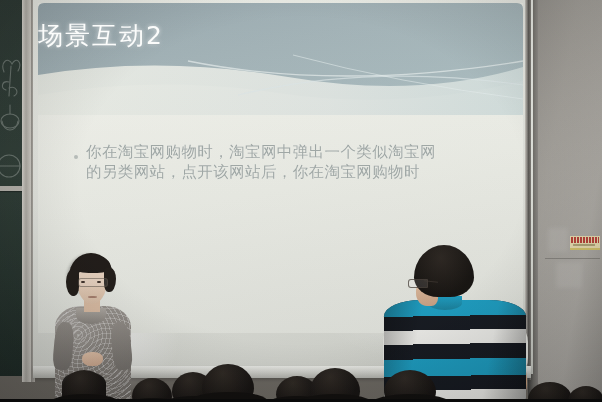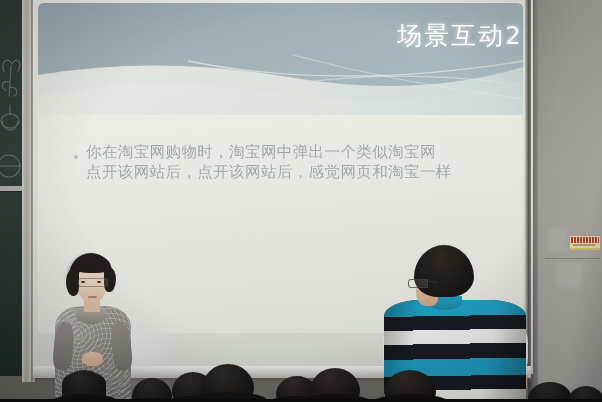--- a/index.html
+++ b/index.html
@@ -149,21 +149,21 @@
   .slide-header {
     position: absolute;
     left: 0; top: 0;
     width: 485px; height: 112px;
     overflow: hidden;
   }
   .slide-title {
     position: absolute;
     left: 0; top: 16px;
     width: 485px;
-    text-align: right;
+    text-align: left;
     font-family: "DejaVu Sans", "Liberation Sans", sans-serif;
     font-size: 25px;
     font-weight: 500;
     letter-spacing: 2px;
     color: #fbfcfb;
     text-shadow: 0 0 4px rgba(255,255,255,.75), 0 1px 2px rgba(120,135,142,.5);
     z-index: 3;
   }
 
   
@@ -470,21 +470,21 @@
         <path d="M255 52 Q360 80 485 96" stroke="#e6eeee" stroke-width="1" fill="none" opacity=".55"></path>
       </svg>
       <div class="slide-title">场景互动2</div>
     </div>
 
     <div class="slide-body">
       <div class="bullet-row">
         <span class="bullet-dot"></span>
         <span class="bullet-text">你在淘宝网购物时，淘宝网中弹出一个类似淘宝网</span>
       </div>
-      <div class="bullet-text" style="padding-left:12px">点开该网站后，点开该网站后，感觉网页和淘宝一样</div>
+      <div class="bullet-text" style="padding-left:12px">的另类网站，点开该网站后，你在淘宝网购物时</div>
     </div>
   </div>
 
   <div class="whiteboard-edge-r"></div>
   <div class="whiteboard-tray"></div>
 
   <div>
     <div class="w-body"></div>
     <div class="w-arm l"></div>
     <div class="w-arm r"></div>

